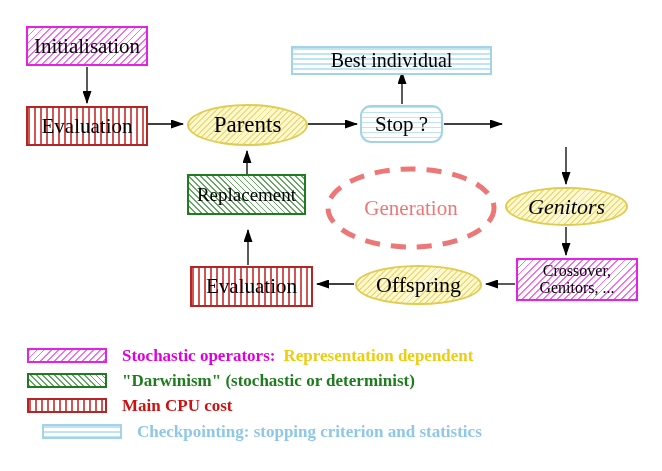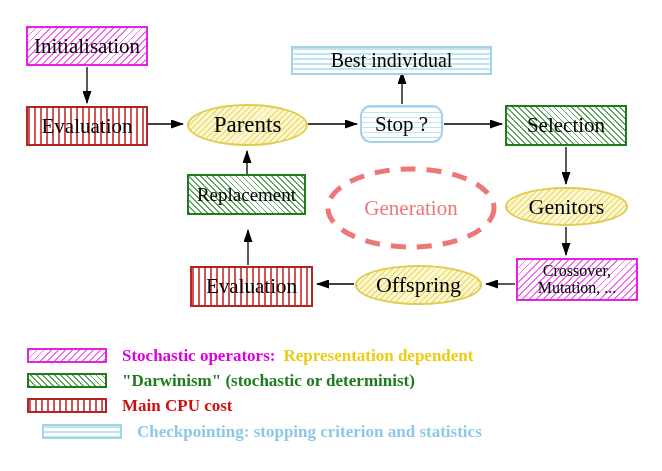--- a/index.html
+++ b/index.html
@@ -27,21 +27,21 @@
   .p-yellow { border:2px solid #e0cc50; border-radius:50%;
     background:#fdf8cf repeating-linear-gradient(135deg,#eedd7e 0px,#eedd7e 1.3px,rgba(255,255,255,0) 1.3px,rgba(255,255,255,0) 4.3px); }
 
   
   .n-init        { left:26px;  top:26px;  width:122px; height:40px; }
   .n-eval1       { left:26px;  top:106px; width:122px; height:40px; }
   .n-parents     { left:187px; top:104px; width:121px; height:42px; font-size:23px; }
   .n-best        { left:291px; top:46px;  width:201px; height:29px; font-size:20px; }
   .n-stop        { left:360px; top:105px; width:83px;  height:38px; border-radius:11px; }
   .n-selection   { left:505px; top:105px; width:122px; height:41px; }
-  .n-genitors    { left:505px; top:187px; width:123px; height:39px; font-size:22px; }
+  .n-genitors    { left:505px; top:187px; width:123px; height:39px; font-size:22px;font-style:italic; }
   .n-crossover   { left:516px; top:258px; width:122px; height:43px; font-size:16px; white-space:normal; }
   .n-offspring   { left:355px; top:265px; width:127px; height:40px; font-size:22px; }
   .n-eval2       { left:190px; top:266px; width:123px; height:41px; }
   .n-replacement { left:187px; top:174px; width:119px; height:41px; font-size:19px; }
   .n-generation  { left:327px; top:168px; width:168px; height:80px; color:#ed7777; font-size:21px; }
 
   
   .legend { position:absolute; left:27px; top:341px; width:620px; }
   .legend-row { position:absolute; left:0; height:17px; display:flex; align-items:center; }
   .lr-0 { top:6px; } .lr-1 { top:31px; } .lr-2 { top:56px; } .lr-3 { top:82px;padding-left:15px; }
@@ -78,26 +78,25 @@
       <path d="M248,265 L248,230" marker-end="url(#ah)"></path>
       <path d="M247,184 L247,151" marker-end="url(#ah)"></path>
     </g>
   </svg>
 
   <div class="node p-magenta n-init">Initialisation</div>
   <div class="node p-red n-eval1">Evaluation</div>
   <div class="node p-yellow n-parents">Parents</div>
   <div class="node p-cyan n-best">Best individual</div>
   <div class="node p-cyan n-stop">Stop ?</div>
-  <div class="node p-green n-selection">Selection</div>
   <div class="node p-yellow n-genitors">Genitors</div>
   <div class="node p-magenta n-crossover">
     <div>
       <div>Crossover,</div>
-      <div>Mutation, ...</div>
+      <div>Genitors, ...</div>
     </div>
   </div>
   <div class="node p-yellow n-offspring">Offspring</div>
   <div class="node p-red n-eval2">Evaluation</div>
   <div class="node p-green n-replacement">Replacement</div>
   <div class="node n-generation">Generation</div>
 
   <div class="legend">
     <div class="legend-row lr-0">
       <div class="swatch p-magenta"></div>

